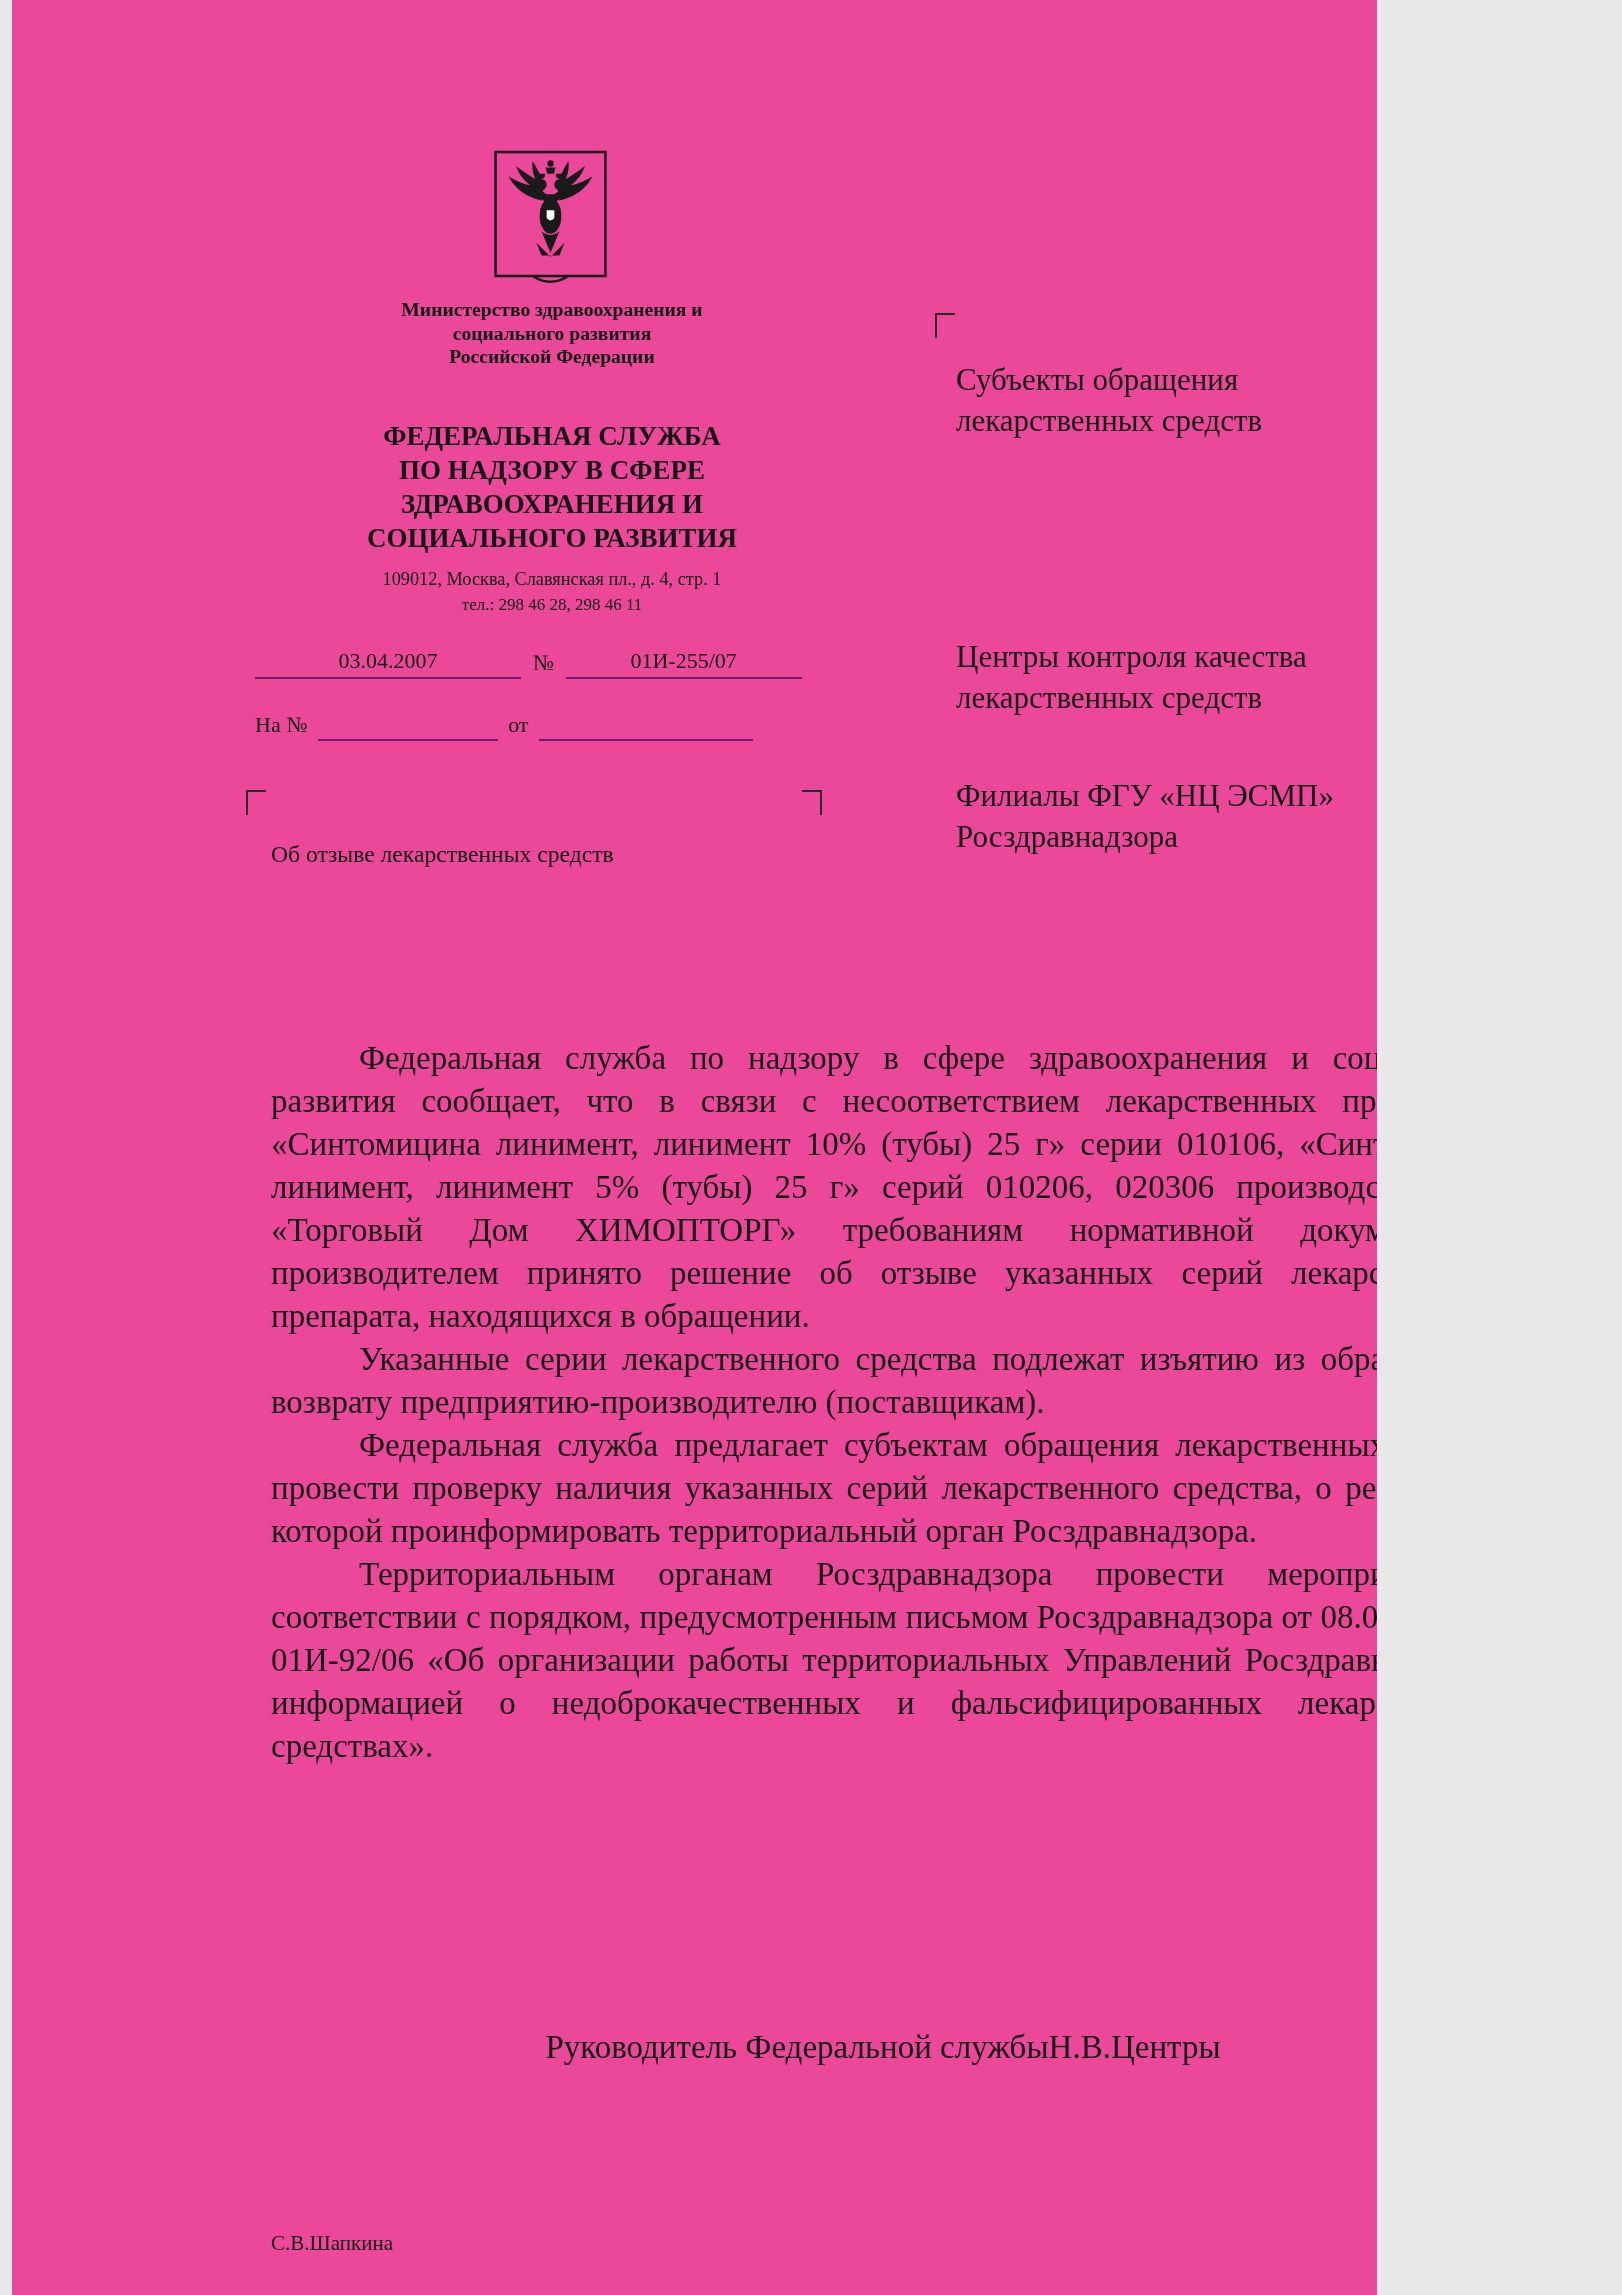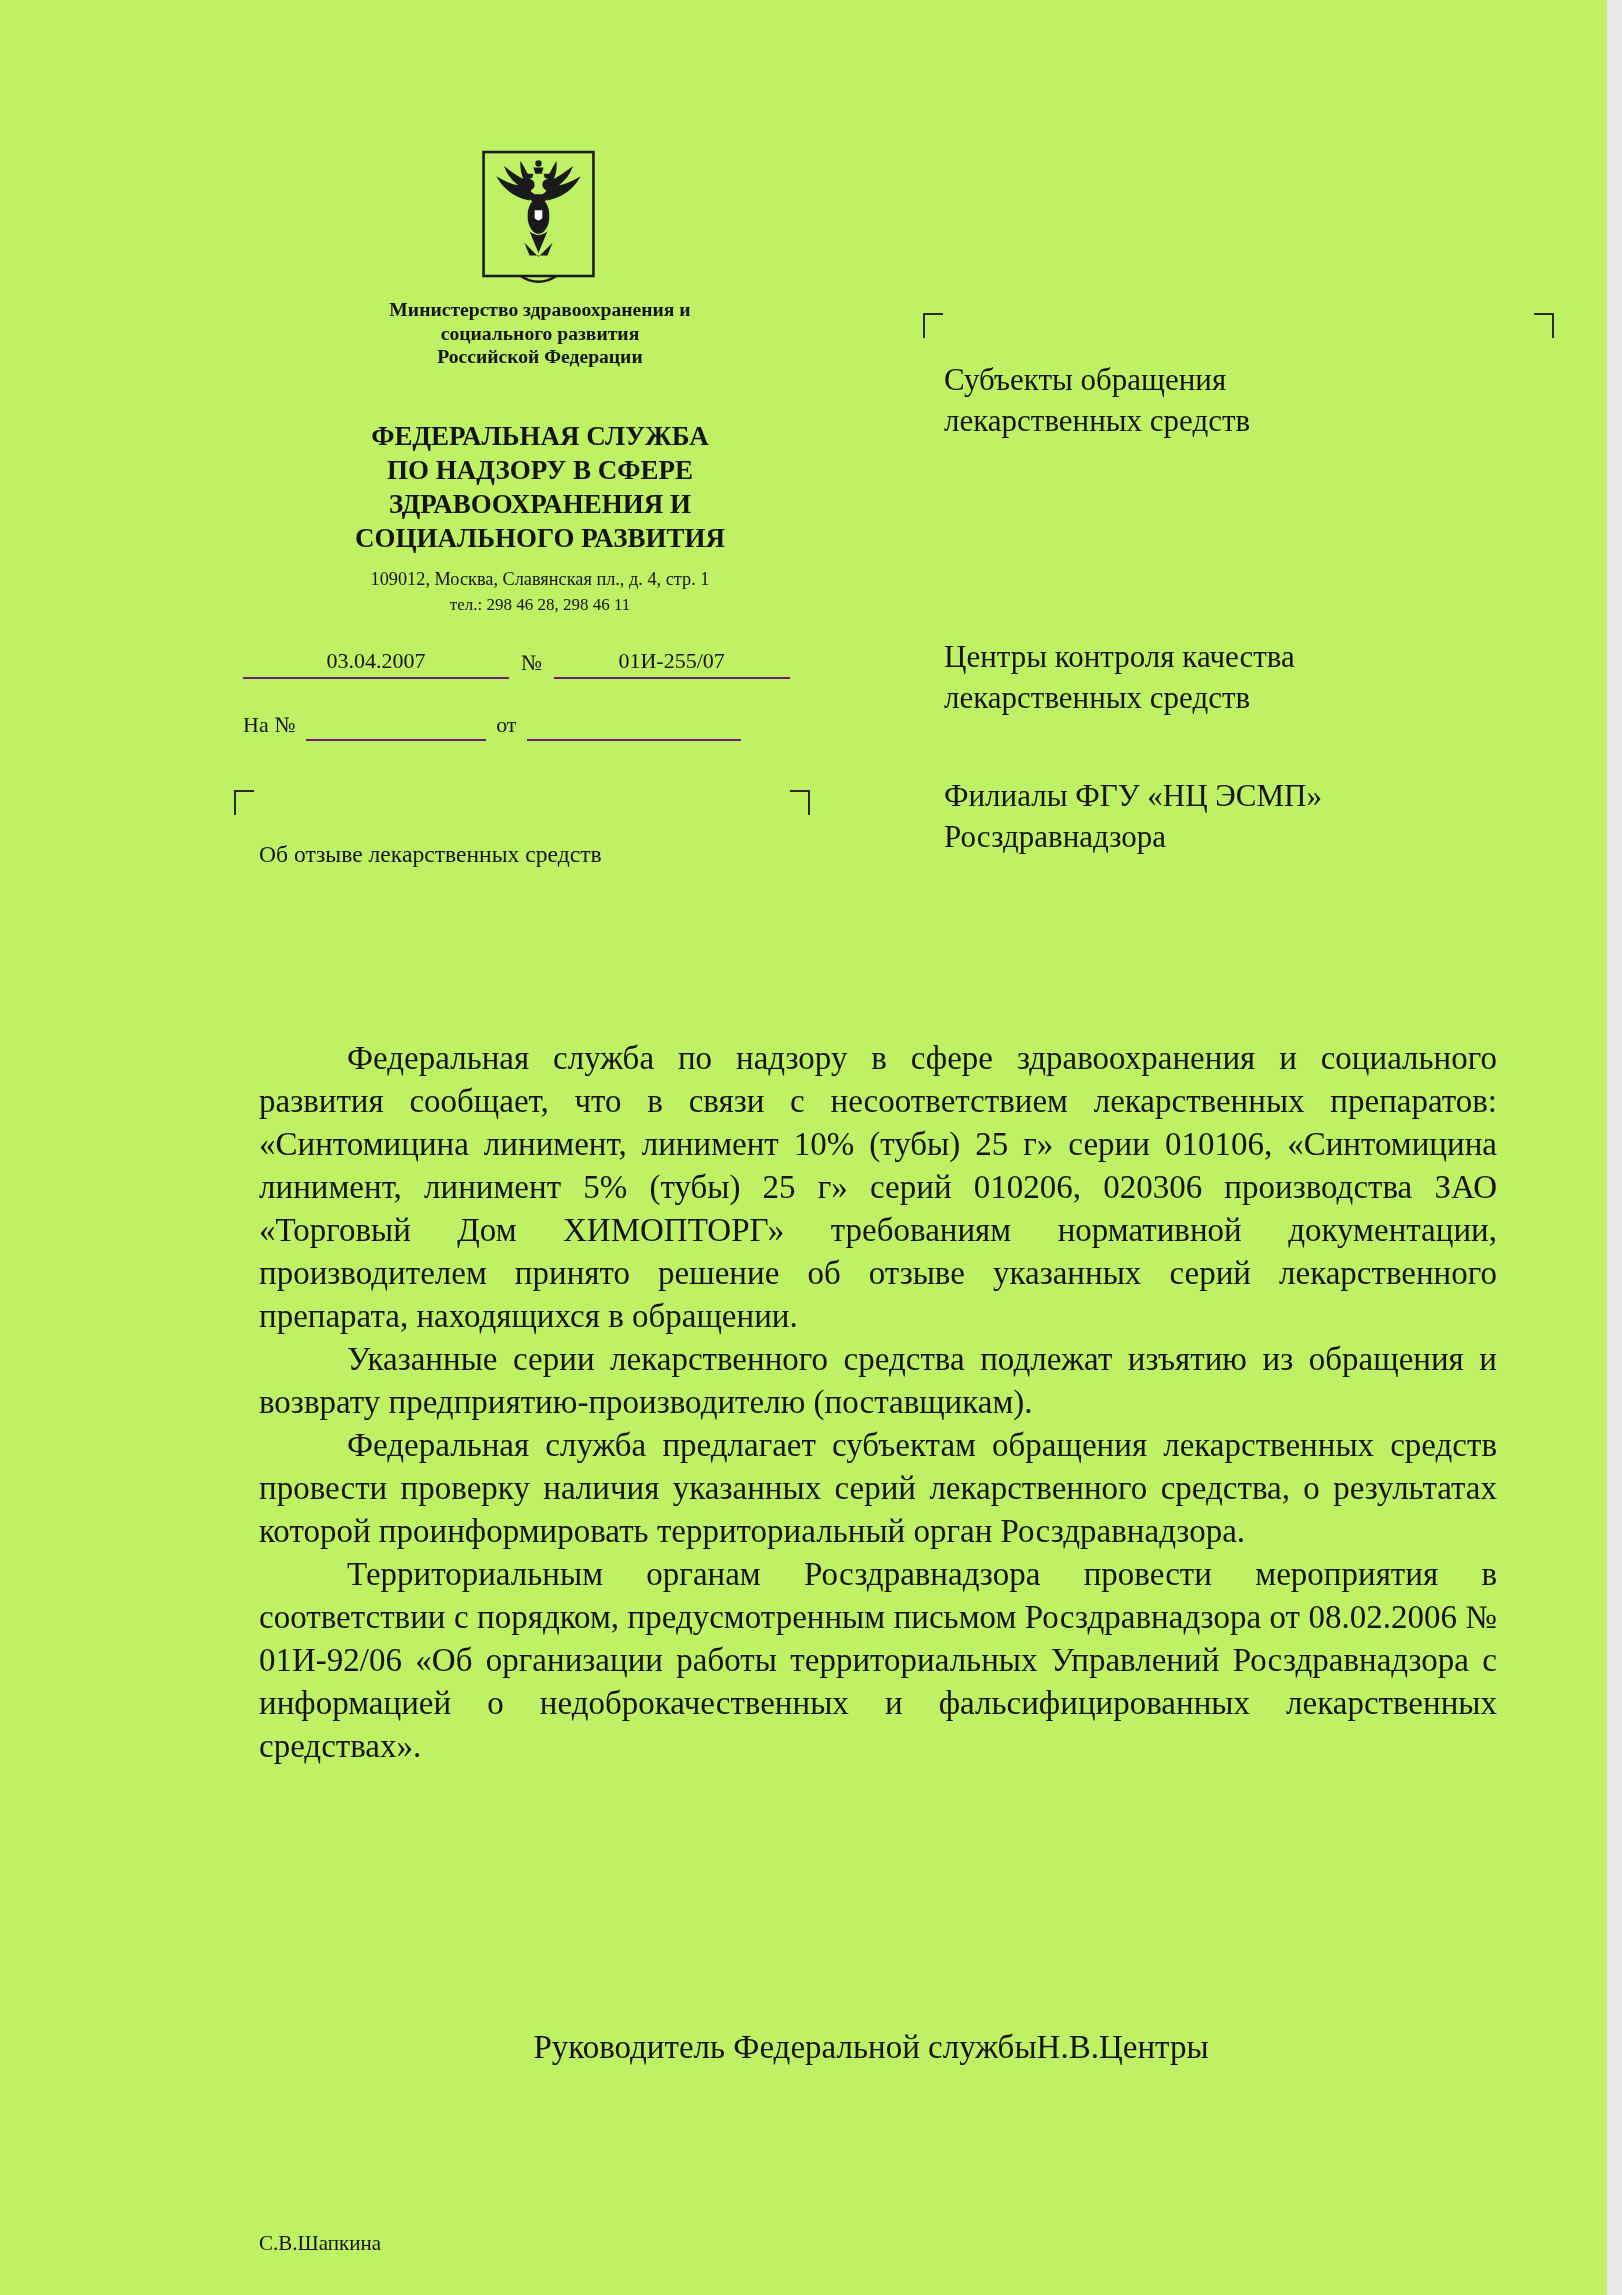--- a/index.html
+++ b/index.html
@@ -1,23 +1,24 @@
 <!DOCTYPE html>
 <html lang="ru" style="font-size:10.5px"><head>
 <meta charset="utf-8">
 <style>
   * { margin: 0; padding: 0; box-sizing: border-box; }
   html, body { background: #e8e8e8; }
   body { font-family: "Liberation Serif", "DejaVu Serif", serif; color: #141414; }
   .page {
     position: relative;
-    width: 1607px;
+    width: 1365px;
     height: 2295px;
-    background: #bef264;
+    background: #ec4899;
     overflow: hidden;
+    margin-left: 12px;
   }
 
   
   .emblem-box {
     position: absolute;
     left: 481px; top: 147px;
     width: 115px; height: 143px;
   }
   .ministry {
     position: absolute;

